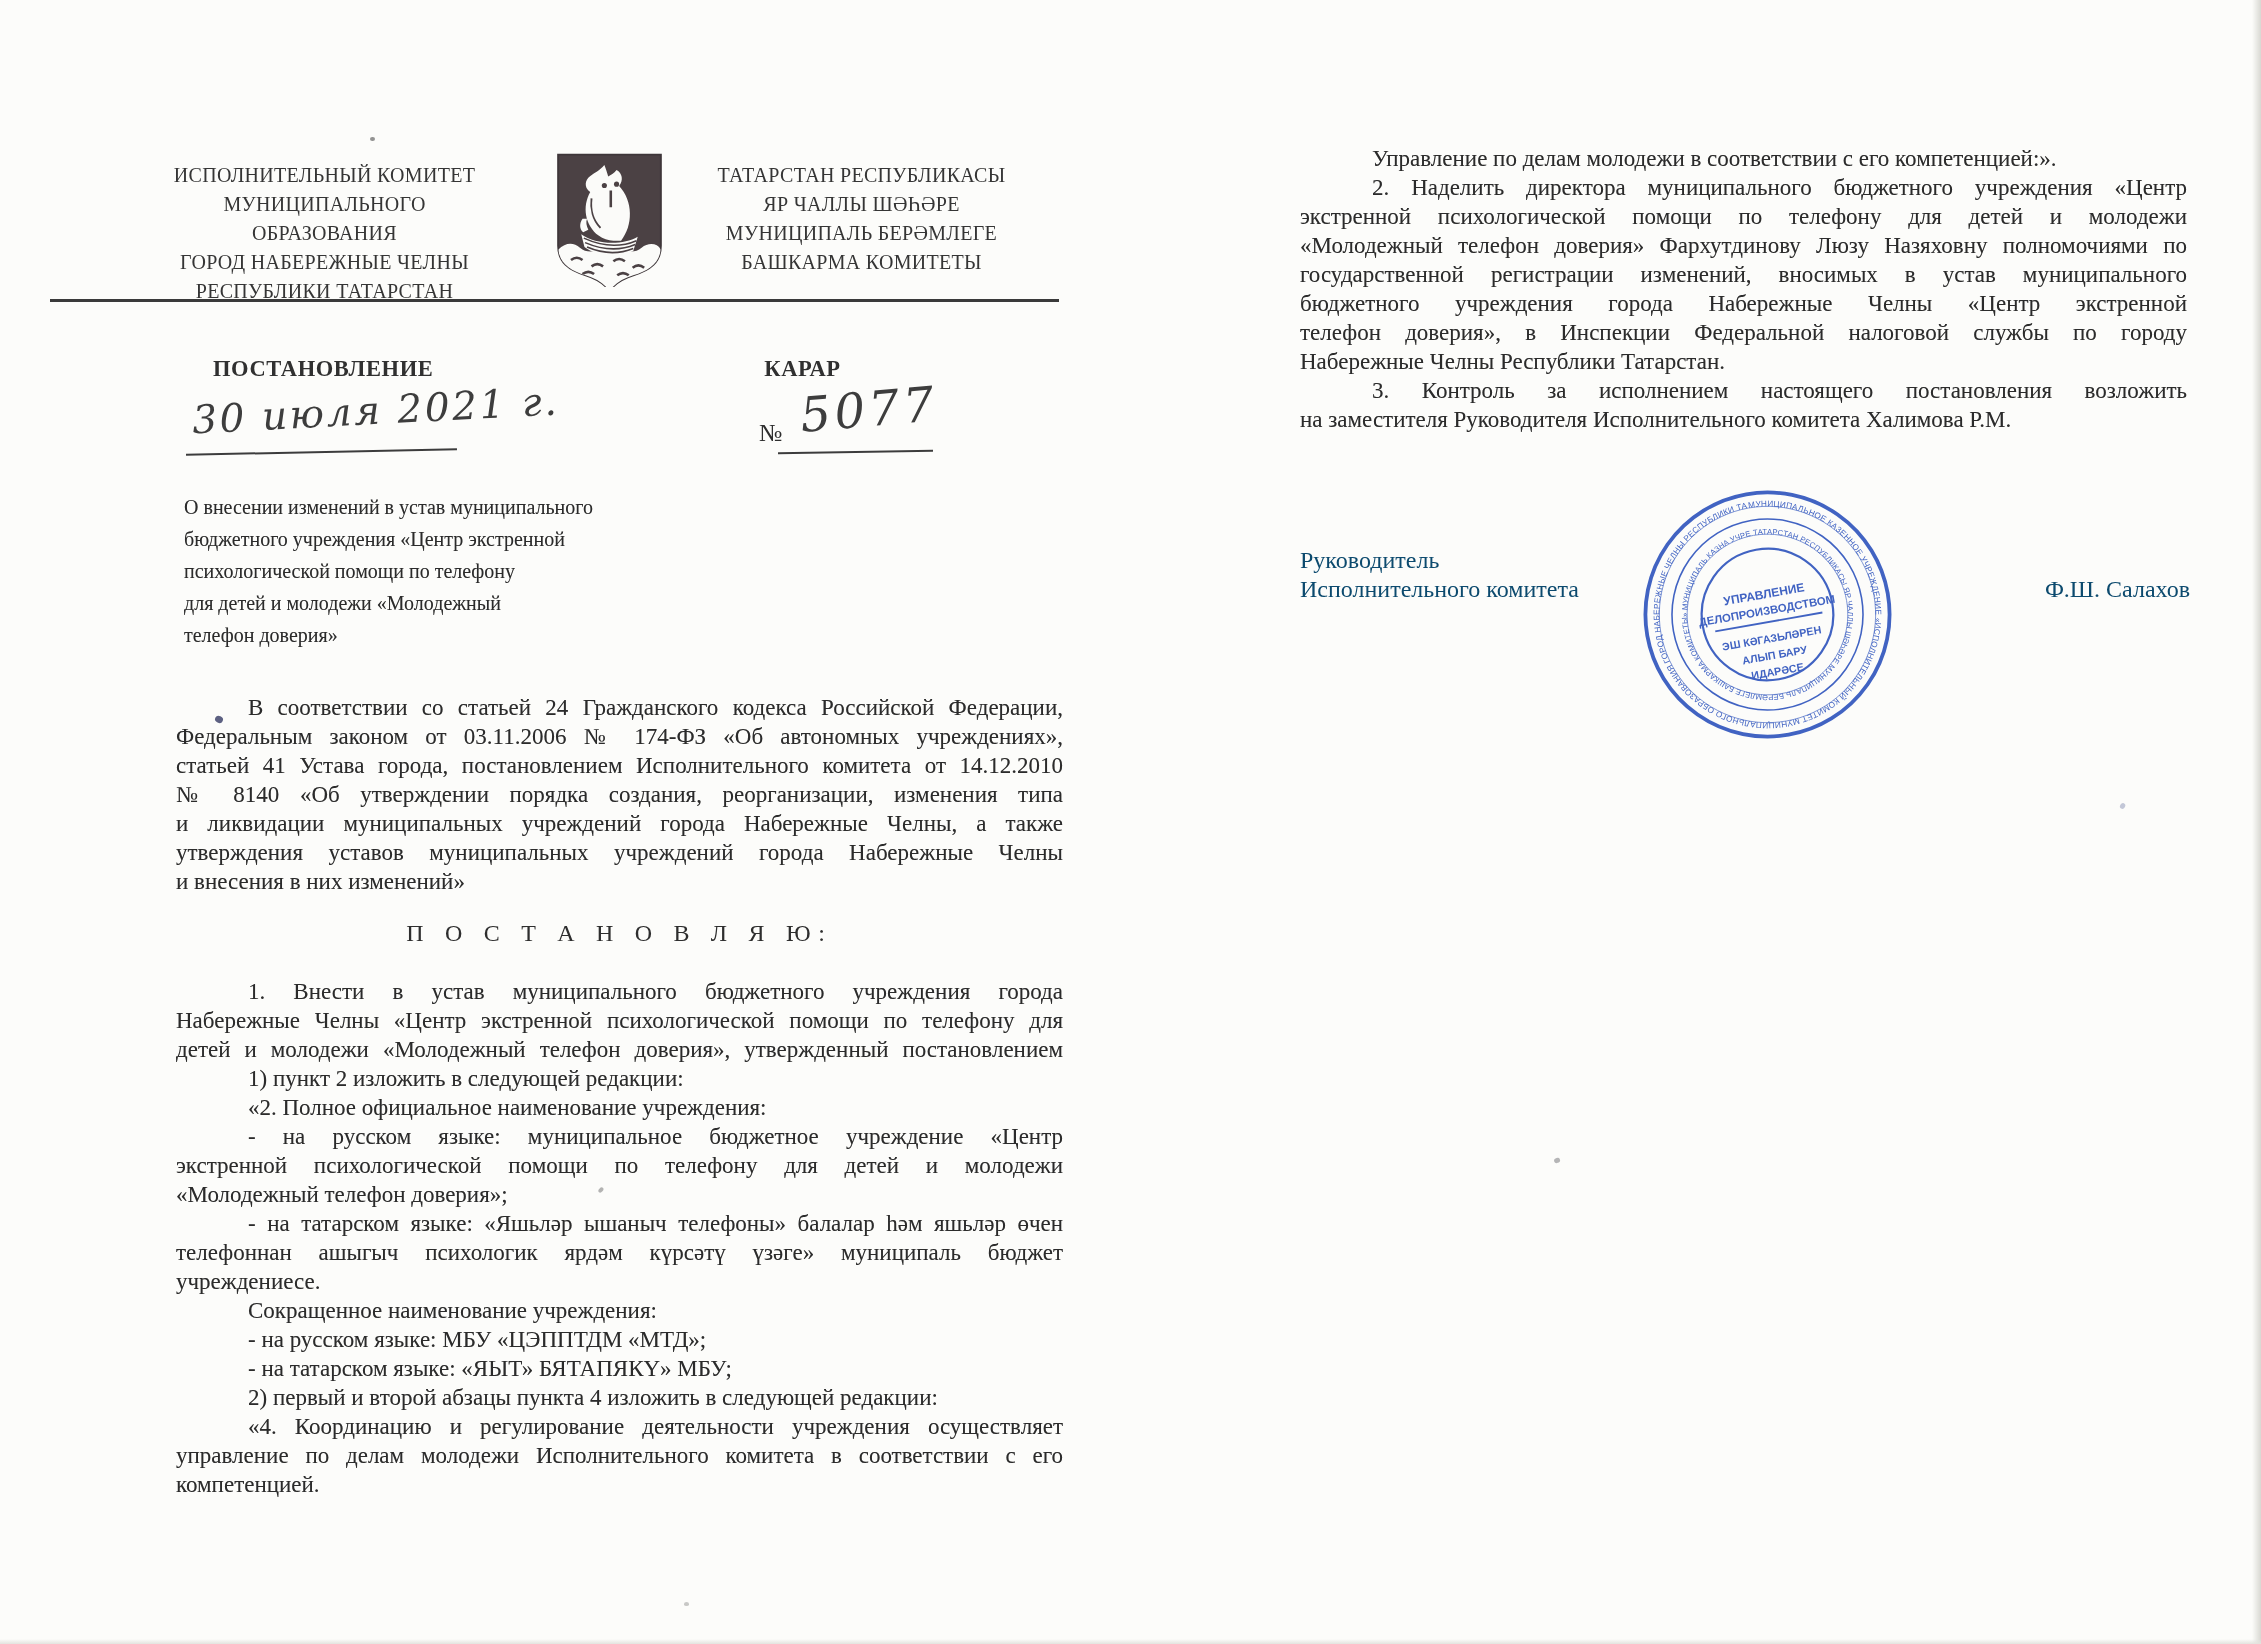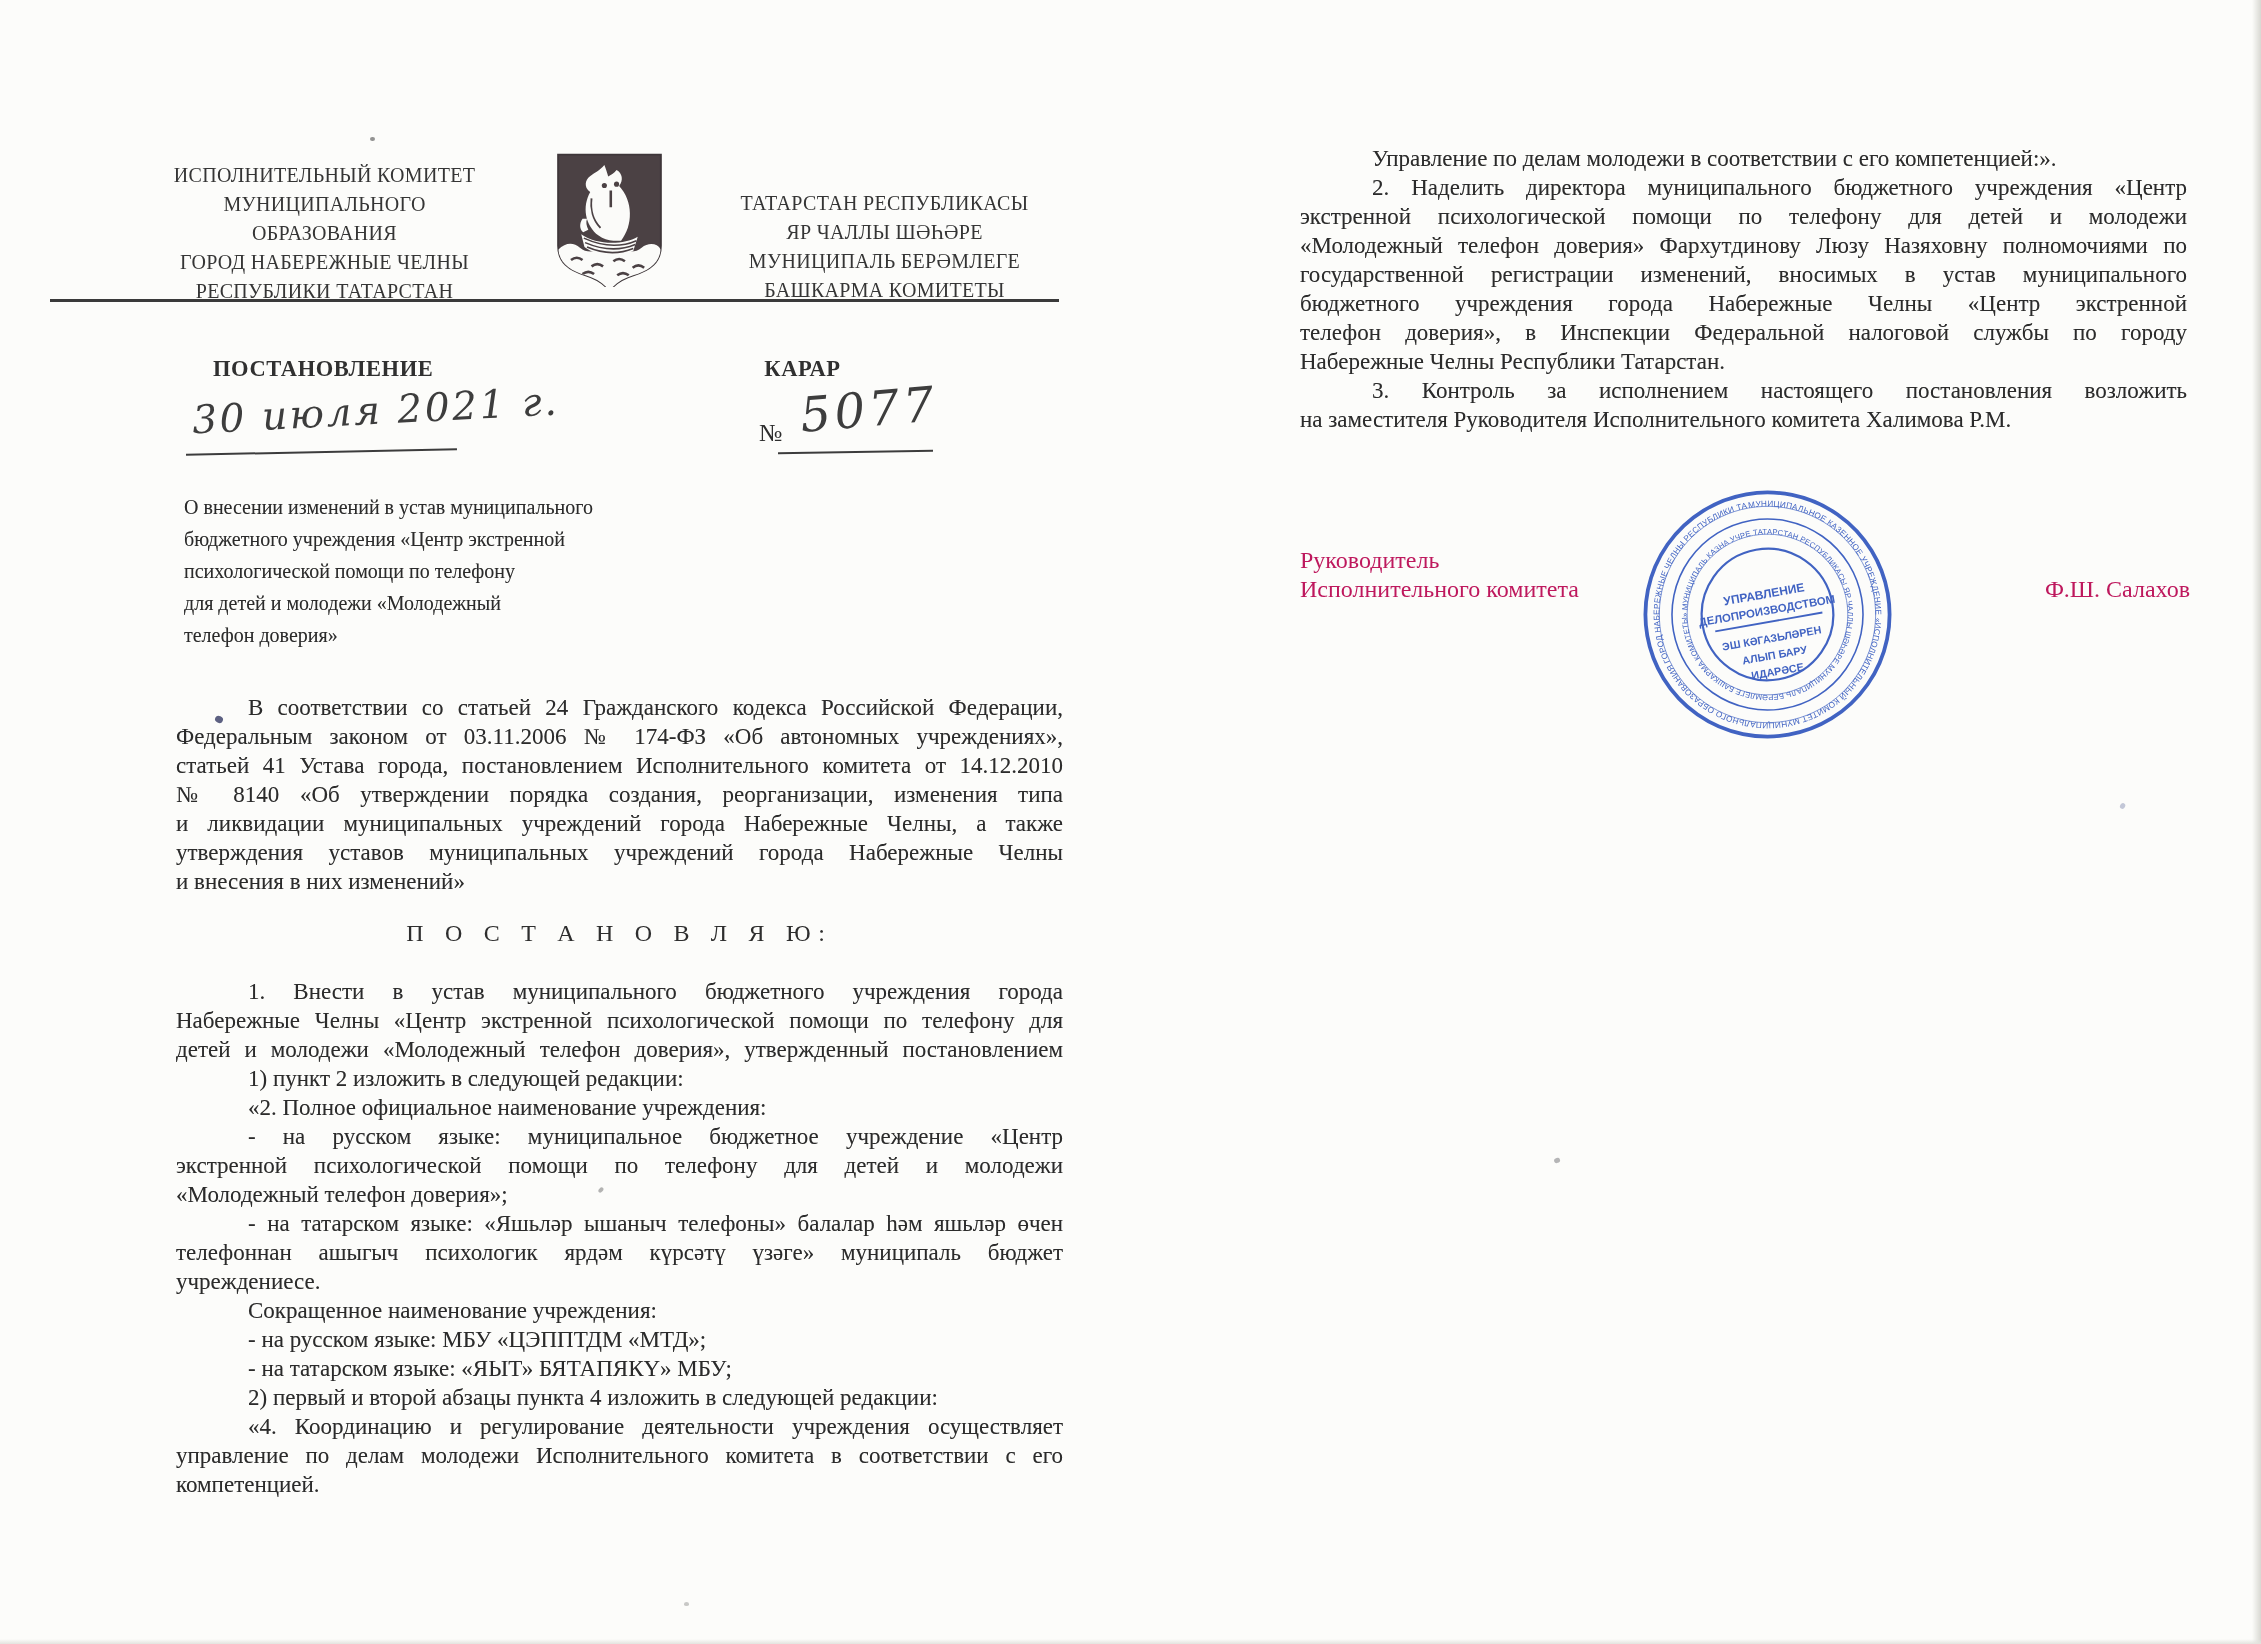--- a/index.html
+++ b/index.html
@@ -17,21 +17,21 @@
   .subj .ln{font-size:20px;line-height:32px;}
   .j{text-align:justify;text-align-last:justify;}
   .i{padding-left:72px;}
   .col{position:absolute;width:887px;}
   .heading{font-size:24px;letter-spacing:7.7px;text-align:center;color:#2e2e2e;font-weight:normal;}
   .hand{font-family:"DejaVu Serif",serif;font-style:italic;color:#3d3d3d;}
   .hand-date{font-size:39px;transform:rotate(-3deg);letter-spacing:2.6px;white-space:nowrap;}
   .hand-num{font-size:48px;transform:rotate(-5deg);letter-spacing:3.9px;white-space:nowrap;}
   .uline{position:absolute;height:1.9px;background:#3c3c3c;}
   .numsign{font-size:24.5px;color:#2e2e2e;}
-  .sig{font-size:24px;line-height:29px;color:#be185d;}
+  .sig{font-size:24px;line-height:29px;color:#0c4a6e;}
   .speck{position:absolute;border-radius:50%;}
   .edge-right{position:absolute;right:0;top:0;width:9px;height:100%;
     background:linear-gradient(to left,#d8d8d2,rgba(255,255,255,0));}
   .edge-bottom{position:absolute;left:0;bottom:0;width:100%;height:5.2px;
     background:linear-gradient(to top,#e3e3de,rgba(255,255,255,0));}
   .stamp-wrap{position:absolute;left:1641px;top:488px;width:253px;height:253px;opacity:.9;}
   svg text{user-select:none;}
 </style>
 </head>
 <body>
@@ -66,21 +66,21 @@
       <path d="M60,72 c-2,16 2,34 14,46" stroke="#4b4144" stroke-width="3" fill="none"></path>
       <path d="M44,128 c22,16 64,18 88,4 l-7,22 c-24,11 -56,9 -76,-6 z" fill="#fbfbf9"></path>
       <path d="M48,134 q44,20 82,4" stroke="#4b4144" stroke-width="2.5" fill="none"></path>
       <path d="M50,141 q42,18 78,3" stroke="#4b4144" stroke-width="2.5" fill="none"></path>
       <path d="M53,148 q38,16 72,2" stroke="#4b4144" stroke-width="2.5" fill="none"></path>
       <path d="M46,104 c-5,7 -5,16 1,21 l8,-4 c-3,-6 -4,-12 -2,-17 z" fill="#fbfbf9"></path>
     </g>
   </svg>
 </div>
 
-<div class="abs caps-col" style="left:715px;top:161px;width:339px;margin-top:28px;">
+<div class="abs caps-col" style="left:692px;top:161px;width:339px;">
   <div>ТАТАРСТАН РЕСПУБЛИКАСЫ</div>
   <div>ЯР ЧАЛЛЫ ШӘҺӘРЕ</div>
   <div>МУНИЦИПАЛЬ БЕРӘМЛЕГЕ</div>
   <div>БАШКАРМА КОМИТЕТЫ</div>
 </div>
 
 <div class="rule"></div>
 
 <div class="abs doc-type" style="left:213px;top:356px;width:216px;">ПОСТАНОВЛЕНИЕ</div>
 <div class="abs doc-type" style="left:725px;top:356px;width:155px;">КАРАР</div>

